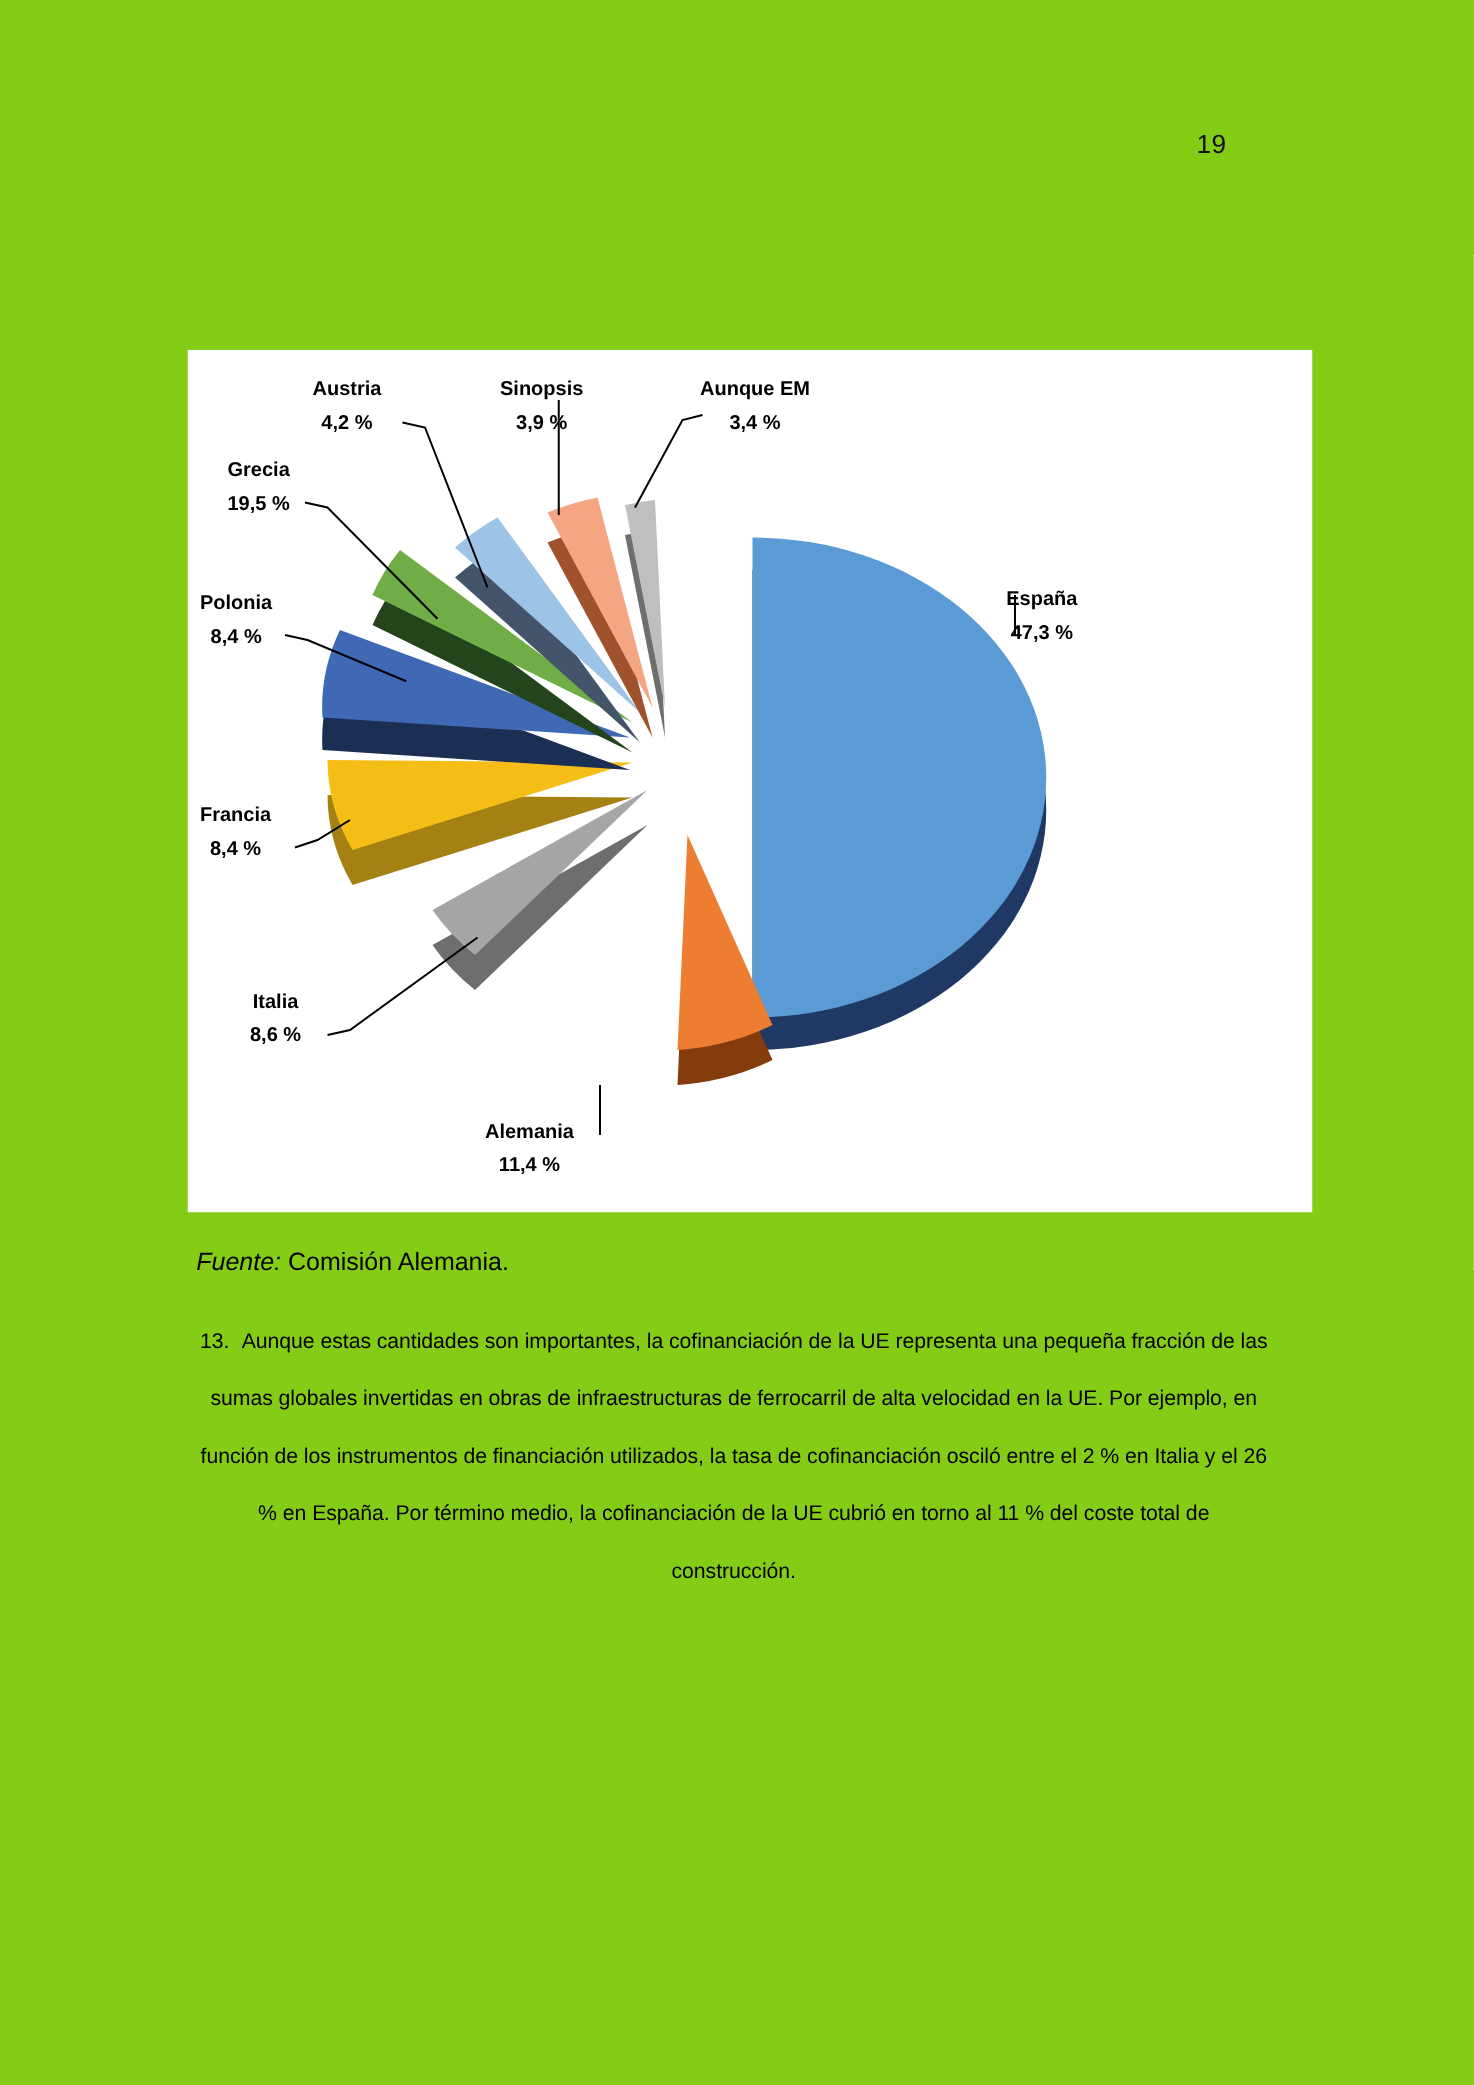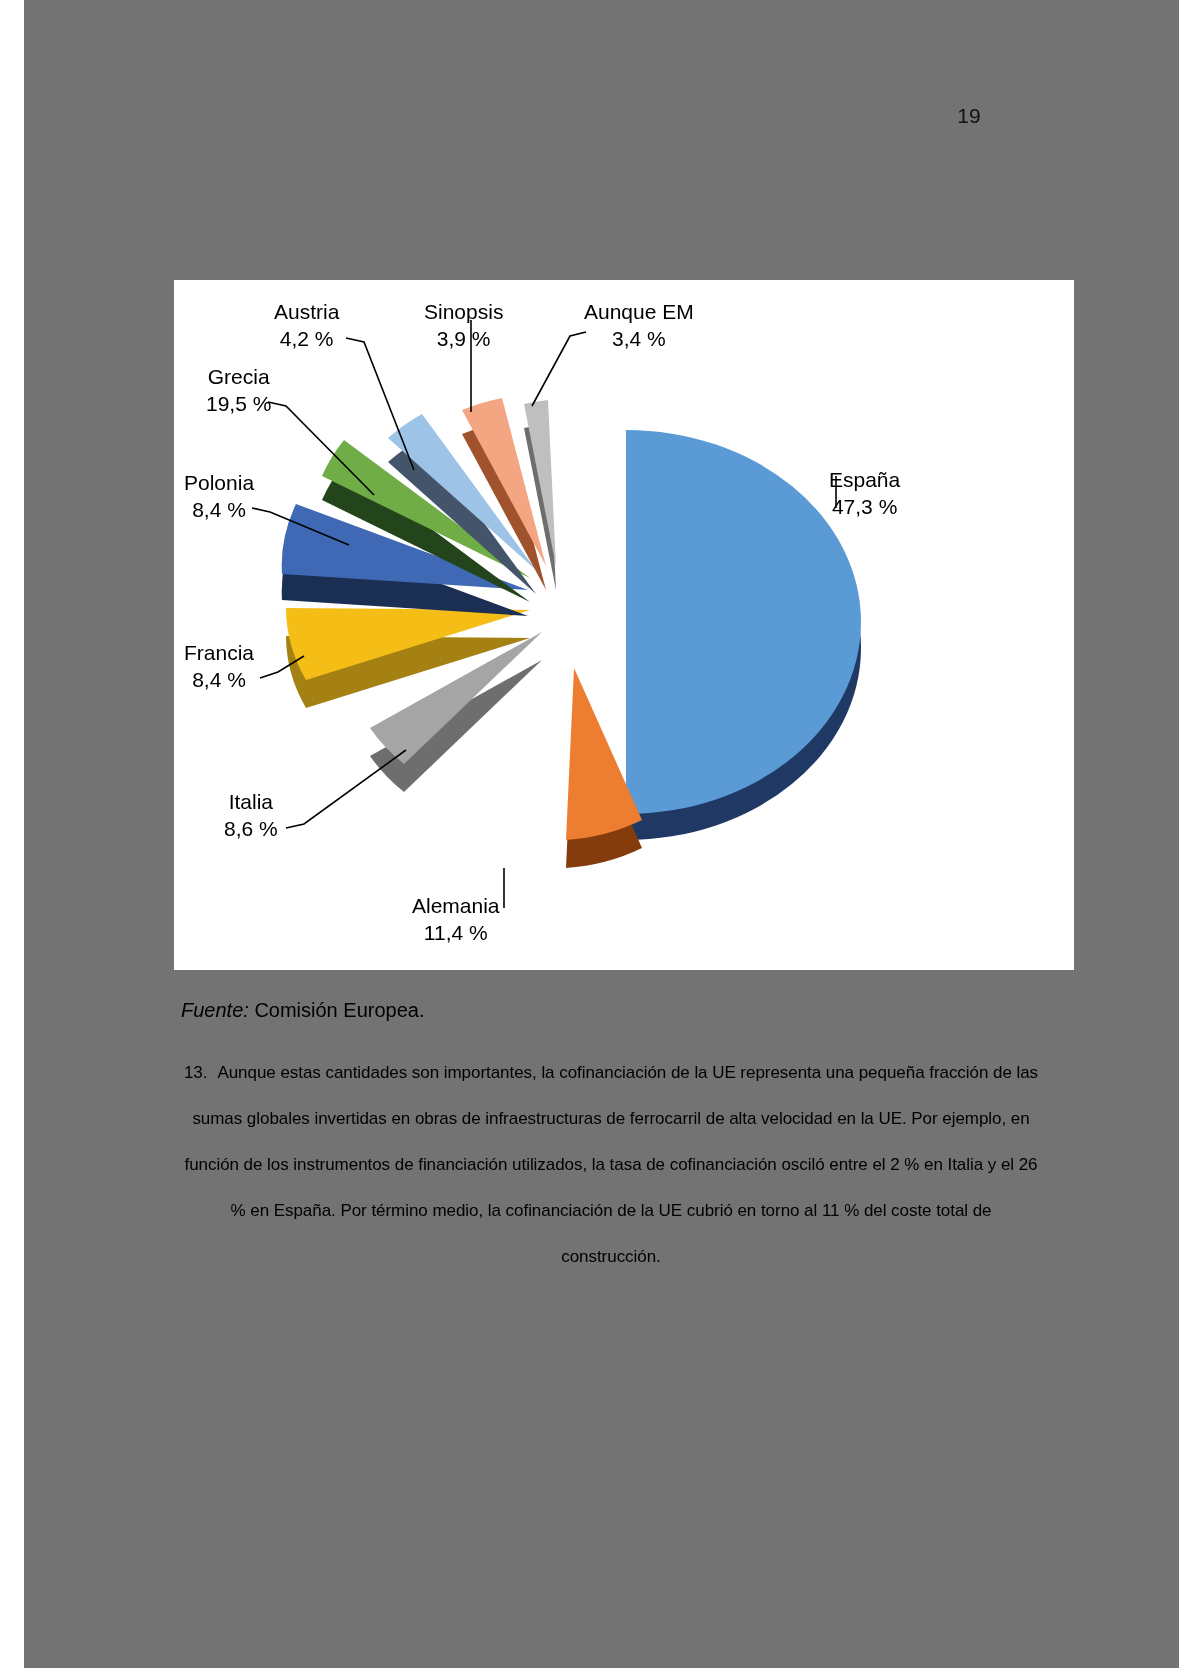--- a/index.html
+++ b/index.html
@@ -11,22 +11,21 @@
     width: 1179px;
     height: 1668px;
     position: relative;
     font-family: "Liberation Sans", sans-serif;
     color: #000000;
     overflow: hidden;
   }
   .page {
     position: absolute;
     inset: 0;
-    background: #737373;
-    margin-left: 24px;
+    background: #84cc16;
   }
   
   #page-number {
     position: absolute;
     top: 104px;
     right: 198px;
     font-size: 21px;
     letter-spacing: 0.2px;
     color: #111;
   }
@@ -53,25 +52,26 @@
     width: 900px;
     height: 690px;
   }
   #pie-svg {
     position: absolute;
     left: 0;
     top: 0;
   }
   .callout-label {
     position: absolute;
-    font-size: 21px;
+    font-size: 16px;
     line-height: 27px;
     color: #000;
     white-space: nowrap;
     text-align: center;
+    font-weight: bold;
   }
   .callout-label .val { display: block; }
   
   .source-line {
     position: absolute;
     left: 157px;
     top: 995px;
     font-size: 20px;
     line-height: 30px;
   }
@@ -265,21 +265,21 @@
     </div>
 
     <div class="callout-label" style="left:655px; top:186px;">
       <span>España</span>
       <span class="val">47,3 %</span>
     </div>
 
   </div>
 
   <div class="source-line">
-    <em>Fuente:</em><span> Comisión Europea.</span>
+    <em>Fuente:</em><span> Comisión Alemania.</span>
   </div>
 
   <div class="body-para" id="para-13">
     <span class="num">13.</span><span>Aunque estas cantidades son importantes, la cofinanciación de la UE representa una pequeña fracción de las sumas globales invertidas en obras de infraestructuras de ferrocarril de alta velocidad en la UE. Por ejemplo, en función de los instrumentos de financiación utilizados, la tasa de cofinanciación osciló entre el 2 % en Italia y el 26 % en España. Por término medio, la cofinanciación de la UE cubrió en torno al 11 % del coste total de construcción.</span>
   </div>
 
 
 
 </div>
 

